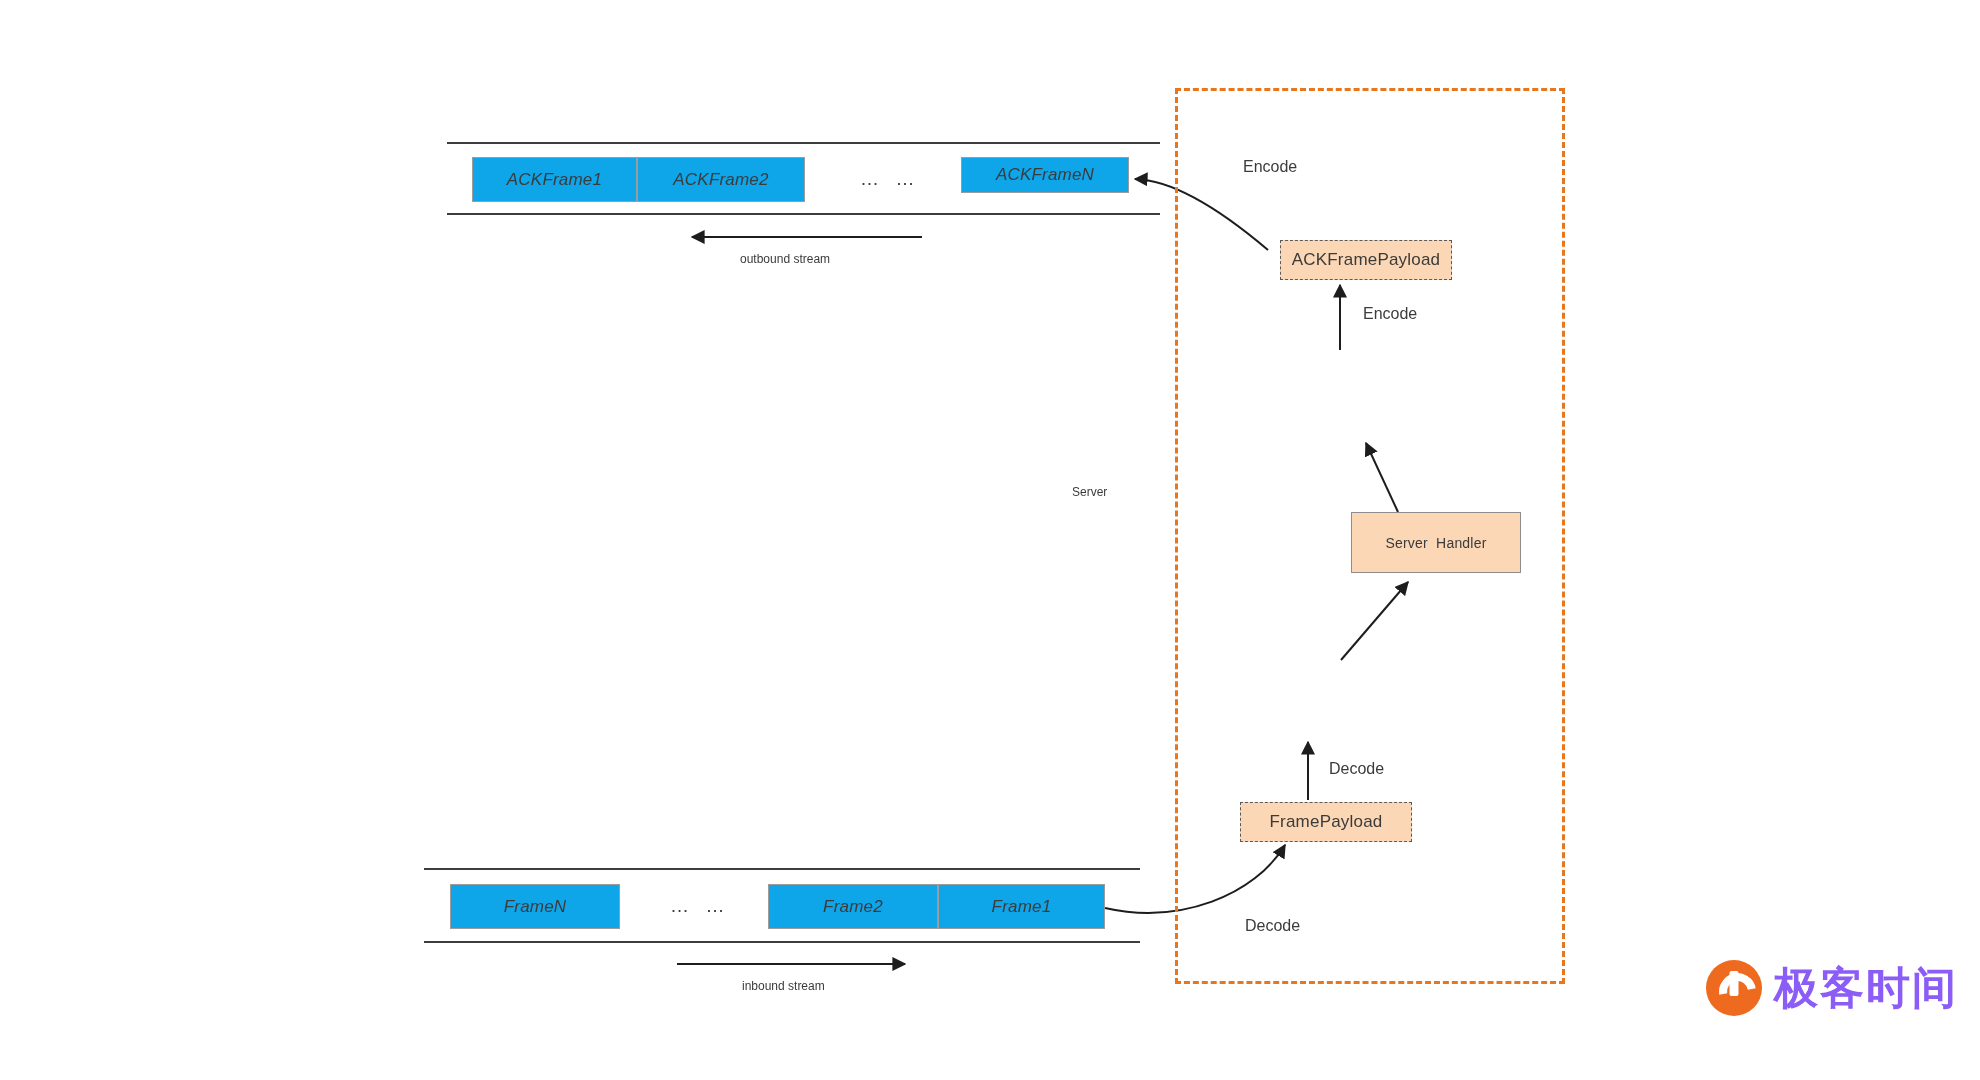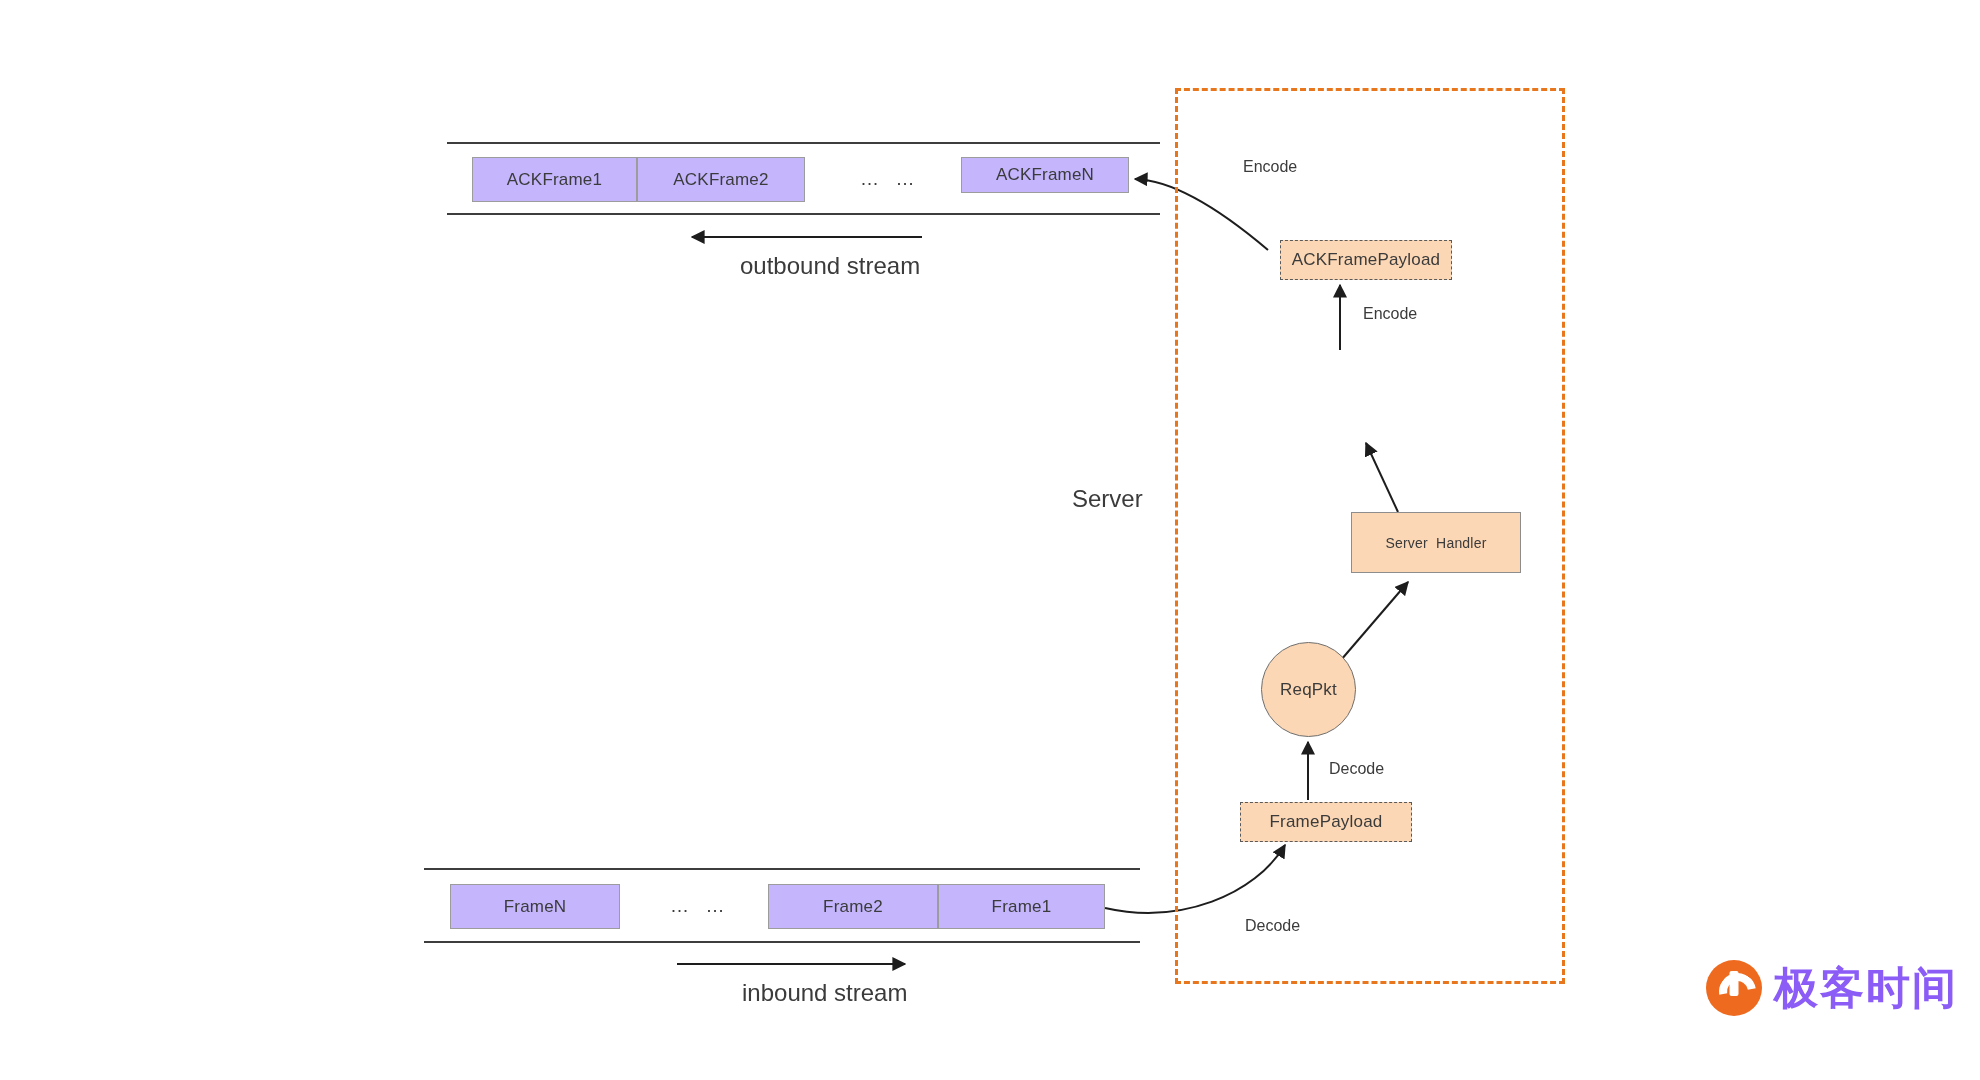--- a/index.html
+++ b/index.html
@@ -17,44 +17,45 @@
   
   .node{
     position:absolute;
     box-sizing:border-box;
     display:flex;align-items:center;justify-content:center;
     color:#3b3b3b;
     letter-spacing:.2px;
     white-space:pre;
   }
   .frame-cell{
-    background:#c4b5fd;
+    background:#0ea5e9;
     border:1px solid #9c9c9c;
     font-size:17px;
+    font-style:italic;
   }
   .payload-box{
     background:#fbd7b5;
     border:1px dashed #5a5a5a;
     font-size:17px;
   }
   .plain-box{
     background:#fbd7b5;
     border:1px solid #8d8d8d;
     font-size:14px;
   }
   .circle-node{
     background:#fbd7b5;
     border:1px solid #6f6f6f;
     border-radius:50%;
     font-size:17px;
   }
   .caption{
     position:absolute;
     color:#3b3b3b;
-    font-size:24px;
+    font-size:12px;
     white-space:pre;
   }
   .edge-label{
     position:absolute;
     color:#3b3b3b;
     font-size:16px;
     white-space:pre;
   }
   .ellipsis{
     position:absolute;
@@ -149,21 +150,20 @@
   <div class="node frame-cell" style="left:768px;top:884px;width:170px;height:45px;">Frame2</div>
   <div class="node frame-cell" style="left:938px;top:884px;width:167px;height:45px;">Frame1</div>
 
   <div class="caption" style="left:742px;top:979px;">inbound stream</div>
 
   <div class="node payload-box" style="left:1240px;top:240px;width:172px;height:40px;margin-left:40px;">ACKFramePayload</div>
 
 
   <div class="node plain-box" style="left:1351px;top:512px;width:170px;height:61px;">Server  Handler</div>
 
-  <div class="node circle-node" style="left:1261px;top:642px;width:95px;height:95px;">ReqPkt</div>
 
   <div class="node payload-box" style="left:1240px;top:802px;width:172px;height:40px;">FramePayload</div>
 
   <div class="edge-label" style="left:1243px;top:158px;">Encode</div>
 
   <div class="edge-label" style="left:1363px;top:305px;">Encode</div>
 
   <div class="edge-label" style="left:1329px;top:760px;">Decode</div>
 
   <div class="edge-label" style="left:1245px;top:917px;">Decode</div>

